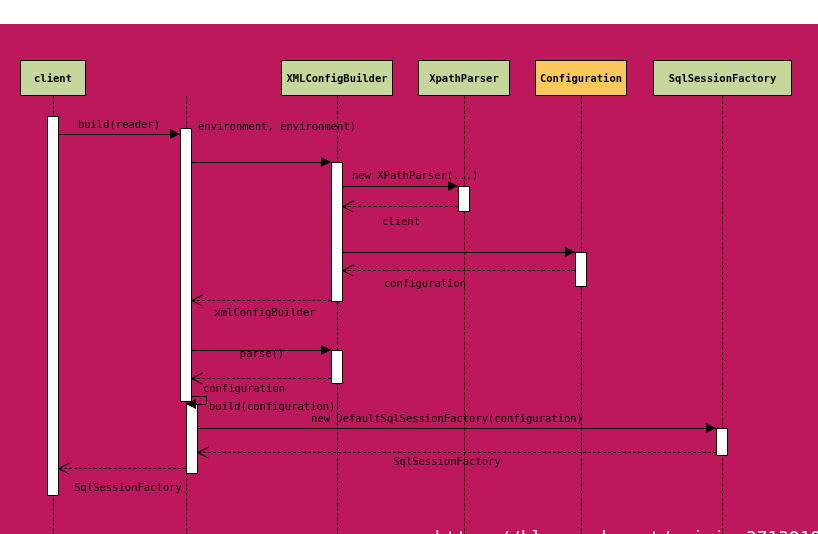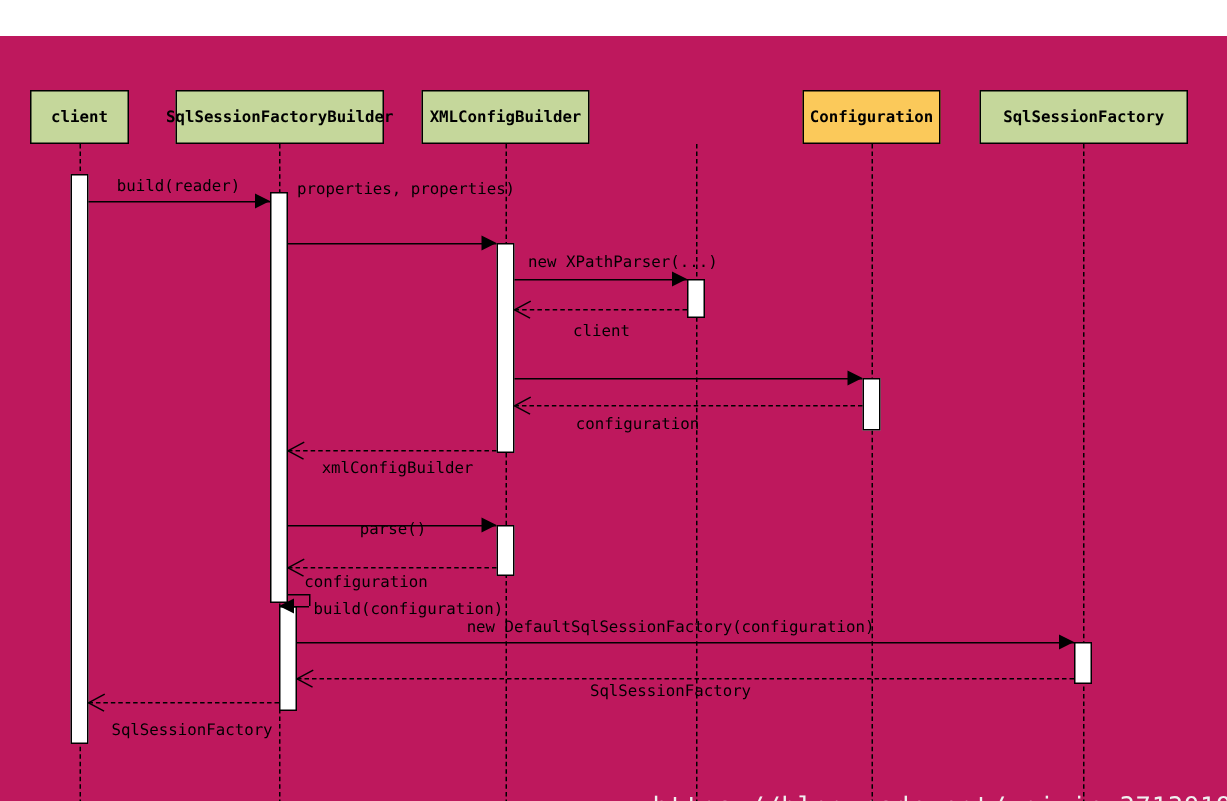--- a/index.html
+++ b/index.html
@@ -123,25 +123,25 @@
 <div id="stage">
     <div class="lifeline" style="left: 53px; top: 72px; height: 450px;"></div>
     <div class="lifeline" style="left: 186px; top: 72px; height: 450px;"></div>
     <div class="lifeline" style="left: 337px; top: 72px; height: 450px;"></div>
     <div class="lifeline" style="left: 464px; top: 72px; height: 450px;"></div>
     <div class="lifeline" style="left: 581px; top: 72px; height: 450px;"></div>
     <div class="lifeline" style="left: 722px; top: 72px; height: 450px;"></div>
     <div class="participant" style="left: 20px; top: 36px; width: 66px; height: 36px; background: rgb(197, 215, 155);">
       <span>client</span>
     </div>
-    <div class="participant" style="left: 117px; top: 36px; width: 139px; height: 36px; background: rgb(197, 215, 155);">
-      <span>SqlSessionFactoryBuilder</span>
-    </div>
     <div class="participant" style="left: 281px; top: 36px; width: 112px; height: 36px; background: rgb(197, 215, 155);">
       <span>XMLConfigBuilder</span>
+    </div>
+    <div class="participant" style="left: 418px; top: 36px; width: 92px; height: 36px; background: rgb(197, 215, 155);">
+      <span>XpathParser</span>
     </div>
     <div class="participant" style="left: 535px; top: 36px; width: 92px; height: 36px; background: rgb(251, 201, 90);">
       <span>Configuration</span>
     </div>
     <div class="participant" style="left: 653px; top: 36px; width: 139px; height: 36px; background: rgb(197, 215, 155);">
       <span>SqlSessionFactory</span>
     </div>
     <div class="activation" style="left: 47px; top: 92px; width: 12px; height: 380px; background: rgb(255, 255, 255);"></div>
     <div class="activation" style="left: 180px; top: 104px; width: 12px; height: 274px; background: rgb(255, 255, 255);"></div>
     <div class="activation" style="left: 186px; top: 380px; width: 12px; height: 70px; background: rgb(255, 255, 255);"></div>
@@ -151,21 +151,21 @@
     <div class="activation" style="left: 575px; top: 228px; width: 12px; height: 35px; background: rgb(255, 255, 255);"></div>
     <div class="activation" style="left: 716px; top: 404px; width: 12px; height: 28px; background: rgb(255, 255, 255);"></div>
     <div class="msg-line" style="left: 59px; top: 110px; width: 121px;"></div>
     <div class="head-right" style="left: 170px; top: 105px;"></div>
     <div class="msg-label center" style="left: 119px; top: 93px;">
       <div>build(reader)</div>
     </div>
     <div class="msg-line" style="left: 192px; top: 138px; width: 139px;"></div>
     <div class="head-right" style="left: 321px; top: 133px;"></div>
     <div class="msg-label" style="left: 198px; top: 95px;">
-      <div style="text-align: center;">properties, properties)</div>
+      <div style="text-align: center;">environment, environment)</div>
     </div>
     <div class="msg-line" style="left: 343px; top: 162px; width: 115px;"></div>
     <div class="head-right" style="left: 448px; top: 157px;"></div>
     <div class="msg-label" style="left: 352px; top: 144px;">
       <div>new XPathParser(...)</div>
     </div>
     <div class="msg-line dashed" style="left: 343px; top: 182px; width: 115px;"></div>
     <div class="head-open-left" style="left: 343px; top: 176px;"></div>
     <div class="msg-label center" style="left: 401px; top: 190px;">
       <div>client</div>

